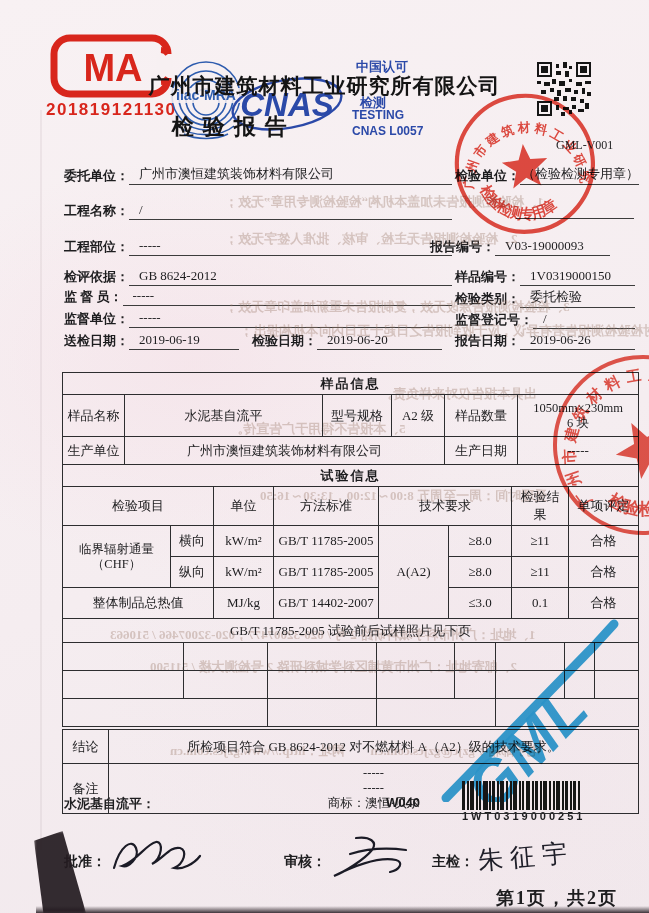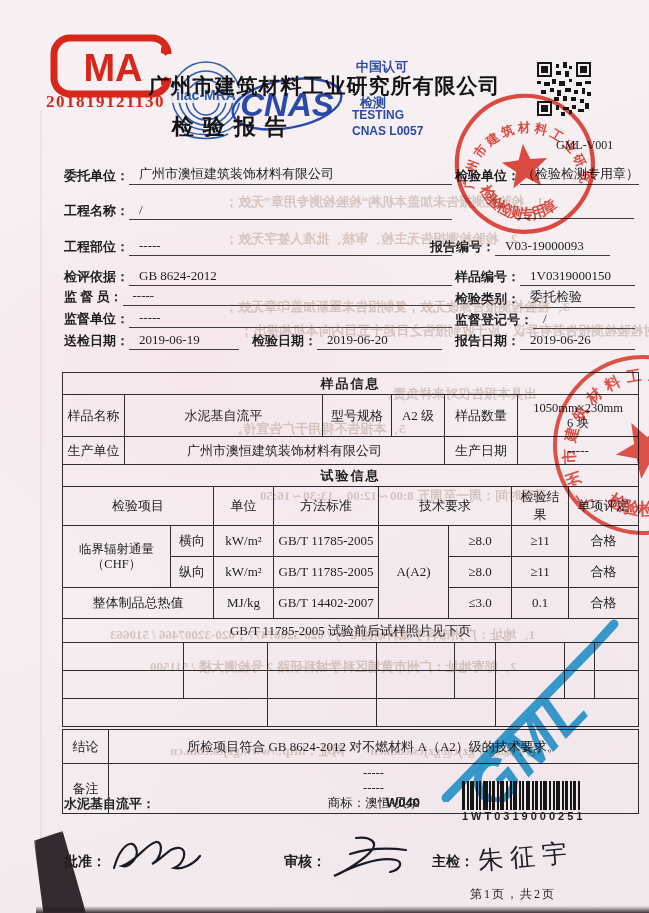--- a/index.html
+++ b/index.html
@@ -8,22 +8,22 @@
       radial-gradient(ellipse 420px 300px at 30% 40%, rgba(244,214,224,.35), rgba(0,0,0,0) 70%),
       radial-gradient(ellipse 500px 400px at 70% 75%, rgba(240,222,230,.30), rgba(0,0,0,0) 70%),
       linear-gradient(160deg,#f8f1f3 0%,#f5edf0 55%,#f1e8ec 100%);
     font-family:"Liberation Serif","DejaVu Serif",serif;color:#1d1d1f;}
   .abs{position:absolute;}
   
   .org-title{position:absolute;left:0;top:72px;width:100%;text-align:center;
     font-size:21px;font-weight:bold;letter-spacing:1px;z-index:6;color:#141414;}
   .report-title{position:absolute;left:0;top:112px;width:72%;text-align:center;
     font-size:22px;font-weight:bold;letter-spacing:9px;z-index:6;color:#141414;}
-  .cma-num{position:absolute;left:46px;top:92px;color:#d8261c;font-weight:bold;
-    font-size:17px;letter-spacing:1.5px;font-family:Liberation Serif, serif;}
+  .cma-num{position:absolute;left:46px;top:100px;color:#d8261c;font-weight:bold;
+    font-size:17px;letter-spacing:1.5px;font-family:Liberation Sans, sans-serif;}
   .blue{color:#2b49a8;}
   .acc-line{position:absolute;font-family:"Liberation Sans",sans-serif;z-index:3;}
   .gml-ver{position:absolute;left:556px;top:138px;font-size:12px;z-index:8;}
   
   .fld{position:absolute;display:flex;font-size:13px;align-items:flex-end;}
   .lbl{font-weight:bold;white-space:nowrap;flex:0 0 auto;}
   .val{flex:1;border-bottom:1.2px solid #3c3c3c;padding:0 0 1px 10px;white-space:nowrap;min-height:16px;}
   .ul-only{position:absolute;border-bottom:1.2px solid #3c3c3c;}
   .lbl-sm{font-size:13px;}
   
@@ -40,21 +40,21 @@
   
   .ghost{position:absolute;transform:scaleX(-1);color:rgba(156,122,106,.36);
     font-weight:bold;font-size:13px;white-space:nowrap;filter:blur(.6px);z-index:1;}
   
   .stamp{position:absolute;mix-blend-mode:multiply;z-index:7;}
   .wm{position:absolute;left:418px;top:612px;z-index:4;mix-blend-mode:multiply;}
   .bars{position:absolute;left:462px;top:781px;z-index:5;}
   .bars-num{position:absolute;left:462px;top:810px;width:118px;text-align:center;
     font-size:11px;font-weight:bold;letter-spacing:3px;font-family:"Liberation Sans",sans-serif;}
   .sig-label{position:absolute;font-size:14px;font-weight:bold;}
-  .page-note{position:absolute;left:470px;top:886px;font-size:12px;font-weight:normal;letter-spacing:2px;}
+  .page-note{position:absolute;left:496px;top:886px;font-size:18px;font-weight:bold;letter-spacing:2px;}
   .edge-b{position:absolute;left:36px;right:0;bottom:0;height:7px;z-index:9;
     background:linear-gradient(to top,rgba(30,20,26,.85),rgba(30,20,26,0));}
   .edge-bl{position:absolute;left:34px;bottom:0;width:52px;height:82px;z-index:9;
     background:#231b20;clip-path:polygon(18% 100%,100% 100%,55% 0,0 12%);filter:blur(1.5px);opacity:.92;}
   .crease{position:absolute;left:40px;top:110px;width:2px;height:740px;background:rgba(60,40,50,.06);}
 </style>
 </head>
 <body>
 
 <div class="page">

